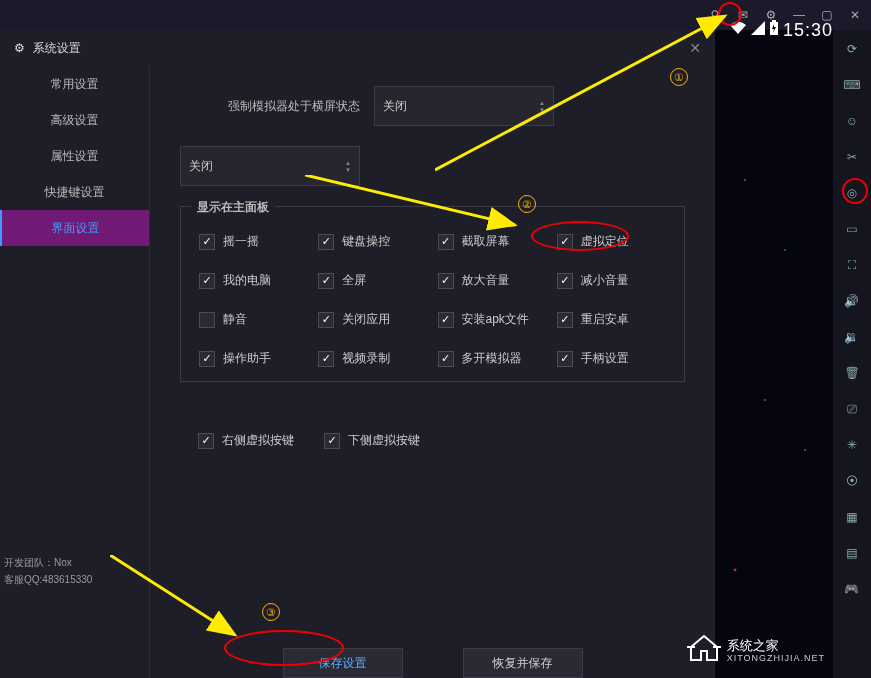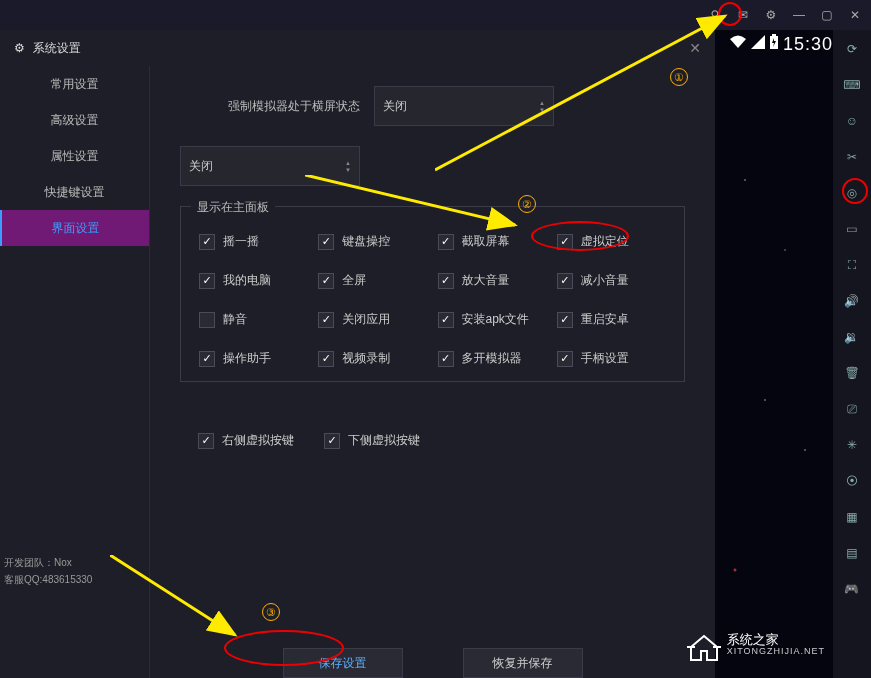--- a/index.html
+++ b/index.html
@@ -23,21 +23,21 @@
       gap: 12px;
     }
     .titlebar .ticon {
       width: 16px; height: 16px;
       display: flex; align-items: center; justify-content: center;
       color: #aaa;
       cursor: pointer;
     }
     .statusbar {
       position: absolute;
-      top: 32px;
+      top: 18px;
       right: 38px;
       width: 140px;
       height: 24px;
       display: flex;
       align-items: center;
       justify-content: flex-end;
       gap: 4px;
       color: #fff;
       font-size: 16px;
       font-weight: 300;
@@ -137,20 +137,21 @@
       position: relative;
       margin-top: 10px;
     }
     .groupbox-title {
       position: absolute;
       top: -8px;
       left: 10px;
       background: #1e1e28;
       padding: 0 6px;
       color: #bbb;
+      font-weight: bold;
     }
     .checkgrid {
       display: grid;
       grid-template-columns: repeat(4, 1fr);
       row-gap: 22px;
       column-gap: 10px;
     }
     .check-item {
       display: flex;
       align-items: center;
@@ -254,20 +255,21 @@
     .arrow {
       position: absolute;
       pointer-events: none;
     }
     .watermark {
       position: absolute;
       bottom: 8px;
       right: 46px;
       color: #fff;
       display: flex;
+      align-items: center;
       gap: 6px;
     }
     .watermark .wm-icon { font-size: 26px; }
     .watermark .wm-text { display: flex; flex-direction: column; font-size: 13px; line-height: 1.1; }
     .watermark .wm-url { font-size: 9px; letter-spacing: 1px; color: #ccc; }
   </style>
 </head>
 <body>
 
 <div class="titlebar">

